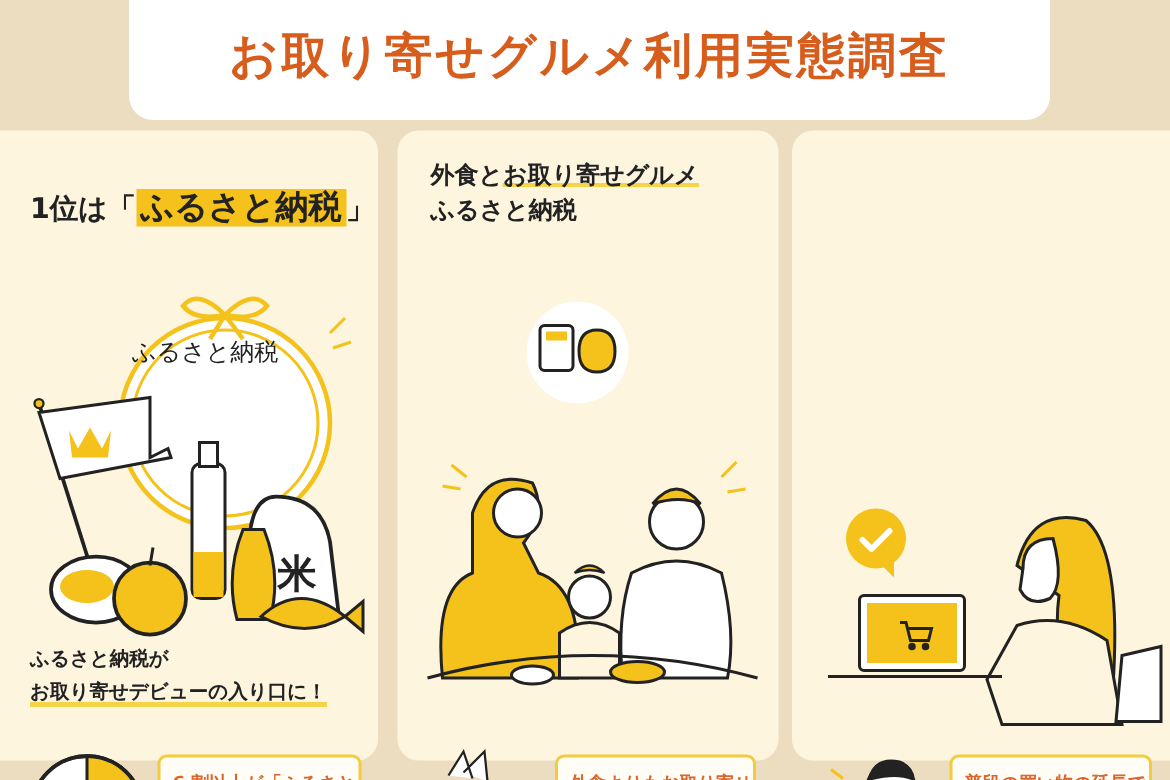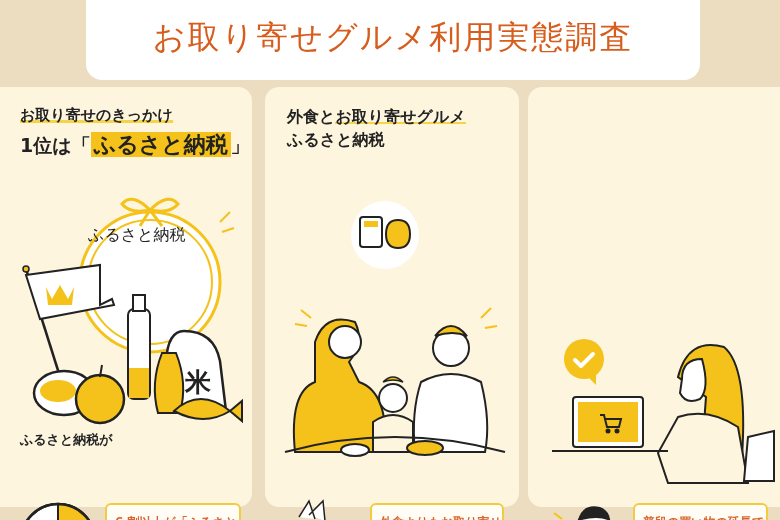--- a/index.html
+++ b/index.html
@@ -10,21 +10,21 @@
     position: relative;
     color: #222;
   }
   .title-banner {
     position: absolute; left: 86px; top: -20px; width: 614px; height: 100px;
     background: #ffffff; border-radius: 16px;
     display: flex; align-items: flex-end; justify-content: center;
     padding-bottom: 20px; box-sizing: border-box;
   }
   .title-text {
-    font-size: 32px; font-weight: normal; color: #d75d1d; letter-spacing: 2px;
+    font-size: 32px; font-weight: bold; color: #d75d1d; letter-spacing: 2px;
   }
   .panel {
     position: absolute; top: 87px; height: 420px;
     background: #fdf5de; border-radius: 14px;
   }
   #panel-1 { left: -14px; width: 266px; }
   #panel-2 { left: 265px; width: 254px; }
   #panel-3 { left: 528px; width: 266px; }
 
   .headline { position: absolute; font-weight: bold; color: #222; line-height: 1.45; }
@@ -46,22 +46,21 @@
 </style>
 </head>
 <body>
 
 <div class="title-banner">
   <div class="title-text">お取り寄せグルメ利用実態調査</div>
 </div>
 
 <div class="panel" id="panel-1">
   <div class="headline" style="left:34px; top:18px;">
-    <span class="hl-line med" style="font-size:15px;"><span class="ul">お取り寄せのきっかけ</span></span>
-    <span class="hl-line" style="font-size:19px; margin-top:2px;">
+    <span class="hl-line" style="font-size:19px; margin-top:18px;">
       <span>1位は「</span><span class="mark big">ふるさと納税</span><span>」</span>
     </span>
   </div>
 
   <svg style="left:14px; top:105px;" width="250" height="160" viewBox="0 0 250 160">
     <circle cx="150" cy="90" r="70" fill="#fff" stroke="#f4c21a" stroke-width="3"></circle>
     <circle cx="150" cy="90" r="62" fill="none" stroke="#f4c21a" stroke-width="2"></circle>
 
     <path d="M150 18 q-18 -18 -28 -6 q8 10 28 6 q18 -18 28 -6 q-8 10 -28 6" fill="none" stroke="#f4c21a" stroke-width="3"></path>
     <line x1="150" y1="18" x2="140" y2="34" stroke="#f4c21a" stroke-width="3"></line>
@@ -93,20 +92,21 @@
 
     <circle cx="66" cy="126" r="24" fill="#f4c21a" stroke="#222" stroke-width="2.5"></circle>
     <line x1="66" y1="104" x2="68" y2="92" stroke="#222" stroke-width="2"></line>
 
     <path d="M140 138 q26 -24 56 0 q-26 16 -56 0z" fill="#f4c21a" stroke="#222" stroke-width="2"></path>
     <path d="M196 138 l12 -10 l0 20z" fill="#f4c21a" stroke="#222" stroke-width="2"></path>
   </svg>
 
   <div class="subcap" style="left:34px; top:342px;">
     <span>ふるさと納税が</span>
+    <span class="ul">お取り寄せデビューの入り口に！</span>
   </div>
 
   <svg style="left:32px; top:414px;" width="80" height="80" viewBox="0 0 80 80">
     <circle cx="40" cy="40" r="37" fill="#fff" stroke="#222" stroke-width="2.5"></circle>
     <path d="M40 40 L40 3 A37 37 0 1 1 10 61 Z" fill="#f4c21a" stroke="#222" stroke-width="2"></path>
     <circle cx="40" cy="40" r="37" fill="none" stroke="#222" stroke-width="2.5"></circle>
     <g stroke="#222" stroke-width="2" fill="none">
       <path d="M50 35 h12 l-4 -4"></path>
       <path d="M62 45 h-12 l4 4"></path>
     </g>

